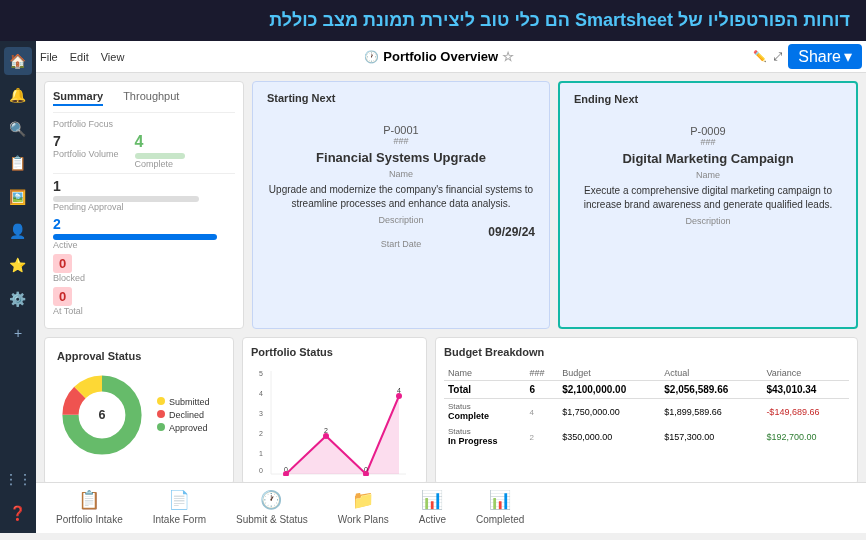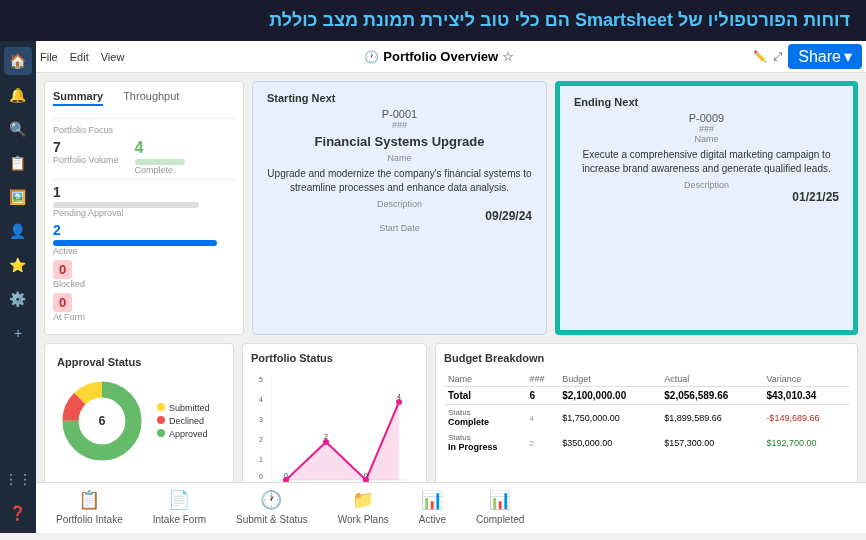--- a/index.html
+++ b/index.html
@@ -61,21 +61,21 @@
     
     .top-row { display: flex; gap: 8px; margin-bottom: 8px; }
 
     .summary-card {
       background: white;
       border: 1px solid #ddd;
       border-radius: 4px;
       padding: 8px;
       flex: 0 0 200px;
     }
-    .summary-header { display: flex; gap: 12px; border-bottom: 1px solid #eee; padding-bottom: 12px; margin-bottom: 6px; }
+    .summary-header { display: flex; gap: 12px; border-bottom: 1px solid #eee; padding-bottom: 6px; margin-bottom: 6px; }
     .summary-tab { font-size: 11px; font-weight: bold; color: #333; border-bottom: 2px solid #0073ea; padding-bottom: 2px; }
     .throughput-tab { font-size: 11px; color: #666; margin-left: 8px; }
 
     .metric-row { margin-bottom: 4px; }
     .metric-label { font-size: 9px; color: #999; }
     .metric-value { font-size: 16px; font-weight: bold; color: #333; }
     .metric-value.pending { font-size: 14px; color: #333; }
     .metric-bar { height: 6px; border-radius: 3px; margin-top: 2px; }
     .bar-pending { background: #ddd; width: 80%; }
     .bar-active { background: #0073ea; width: 90%; }
@@ -85,27 +85,27 @@
 
     .starting-card {
       background: #e8f0fe;
       border: 1px solid #c5d5f5;
       border-radius: 4px;
       padding: 10px 14px;
       flex: 1;
     }
     .ending-card {
       background: #e8f0fe;
-      border: 5px solid #14b8a6;
+      border: 2px solid #14b8a6;
       border-radius: 4px;
       padding: 10px 14px;
       flex: 1;
     }
 
-    .card-section-title { font-size: 11px; font-weight: bold; color: #333; margin-bottom: 4px; }
+    .card-section-title { font-size: 11px; font-weight: bold; color: #333; margin-bottom: 20px; }
     .card-id { font-size: 11px; color: #555; text-align: center; }
     .card-hash { font-size: 9px; color: #888; text-align: center; }
     .card-name { font-size: 13px; font-weight: bold; color: #333; text-align: center; margin: 4px 0; }
     .card-field-label { font-size: 9px; color: #888; text-align: center; }
     .card-description { font-size: 10px; color: #333; text-align: center; margin: 4px 0; line-height: 1.4; }
     .card-date { font-size: 12px; color: #333; text-align: right; font-weight: bold; }
     .card-date-label { font-size: 9px; color: #888; text-align: center; }
 
     
     .bottom-row { display: flex; gap: 8px; }
@@ -251,44 +251,44 @@
             <div class="metric-value pending" style="color:#0073ea;">2</div>
             <div class="metric-bar bar-active"></div>
             <div class="metric-label">Active</div>
           </div>
           <div class="metric-row" style="margin-top:4px;">
             <span class="stat-blocked">0</span>
             <div class="metric-label">Blocked</div>
           </div>
           <div class="metric-row" style="margin-top:4px;">
             <span class="stat-risk">0</span>
-            <div class="metric-label">At Form</div>
+            <div class="metric-label">At Total</div>
           </div>
         </div>
 
         <div class="starting-card">
           <div class="card-section-title">Starting Next</div>
           <div class="card-id">P-0001</div>
           <div class="card-hash">###</div>
           <div class="card-name">Financial Systems Upgrade</div>
           <div class="card-field-label">Name</div>
           <div class="card-description">Upgrade and modernize the company's financial systems to streamline processes and enhance data analysis.</div>
           <div class="card-field-label">Description</div>
           <div class="card-date">09/29/24</div>
           <div class="card-date-label">Start Date</div>
         </div>
 
         <div class="ending-card">
           <div class="card-section-title">Ending Next</div>
           <div class="card-id">P-0009</div>
           <div class="card-hash">###</div>
+          <div class="card-name">Digital Marketing Campaign</div>
           <div class="card-field-label">Name</div>
           <div class="card-description">Execute a comprehensive digital marketing campaign to increase brand awareness and generate qualified leads.</div>
           <div class="card-field-label">Description</div>
-          <div class="card-date">01/21/25</div>
         </div>
       </div>
 
       <div class="bottom-row">
 
         <div class="approval-card">
           <div class="card-title">Approval Status</div>
           <div class="donut-wrapper">
             <svg class="donut-svg" viewBox="0 0 100 100">
 

